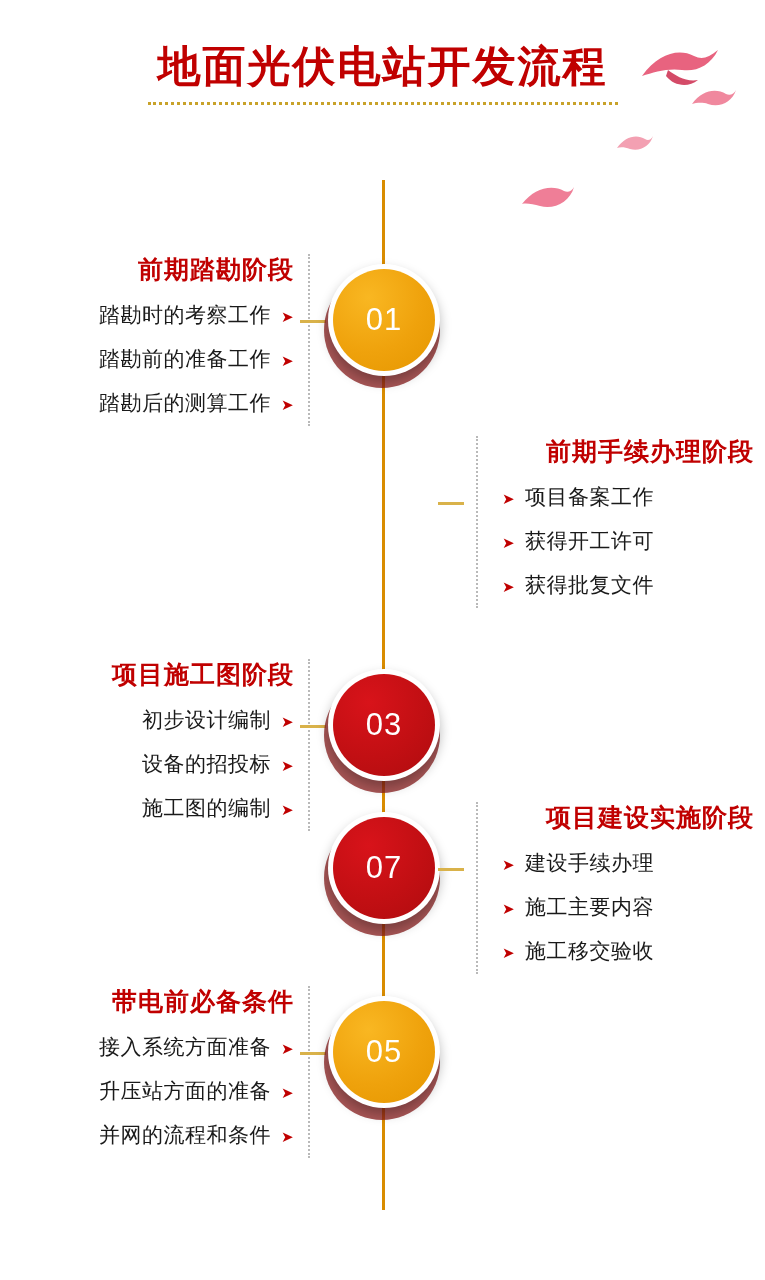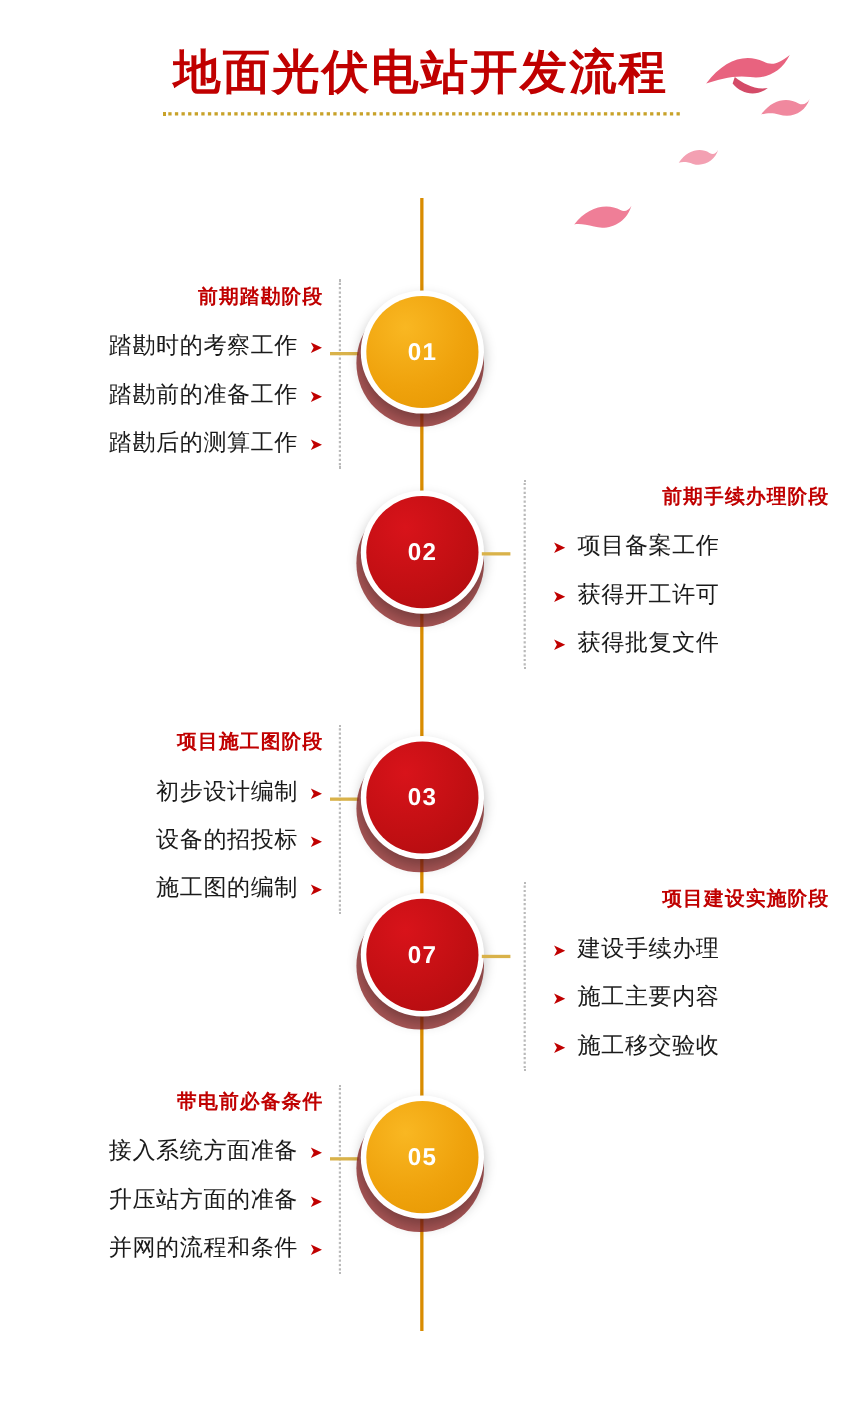--- a/index.html
+++ b/index.html
@@ -93,22 +93,22 @@
     position: absolute;
     left: 11px;
     top: 7px;
     width: 102px;
     height: 102px;
     border-radius: 50%;
     display: flex;
     align-items: center;
     justify-content: center;
     color: #ffffff;
-    font-size: 22px;
-    font-weight: bold;
+    font-size: 31px;
+    font-weight: normal;
     letter-spacing: 1px;
   }
   .c-gold  { background: radial-gradient(circle at 35% 28%, #f9b722 0%, #efa20c 55%, #e59600 100%); }
   .c-red   { background: radial-gradient(circle at 35% 28%, #d8131a 0%, #c20f13 55%, #af0c0f 100%); }
 
   
   .connector {
     position: absolute;
     top: 58px;
     height: 3px;
@@ -120,21 +120,21 @@
   
   .txt {
     position: absolute;
     top: -8px;
     width: 262px;
   }
   .txt.left  { left: 32px;  text-align: right; padding-right: 14px; border-right: 2px dotted #b9b9b9; }
   .txt.right { left: 476px; text-align: left;  padding-left: 14px;  border-left: 2px dotted #b9b9b9; }
 
   .step-title {
-    font-size: 18px;
+    font-size: 25px;
     font-weight: bold;
     color: #c00000;
     line-height: 30px;
     margin-bottom: 10px;
     letter-spacing: 1px;
     text-align: right;
   }
   .bullets { list-style: none; margin: 0; padding: 0; }
   .bullets li {
     font-size: 21px;
@@ -187,25 +187,20 @@
   </div>
   <div class="connector left"></div>
   <div class="circle-wrap">
     <div class="circle-shadow"></div>
     <div class="circle-ring"></div>
     <div class="circle-main c-gold">01</div>
   </div>
 </div>
 
 <div class="step" style="top:444px;">
-  <div class="circle-wrap">
-    <div class="circle-shadow"></div>
-    <div class="circle-ring"></div>
-    <div class="circle-main c-red">02</div>
-  </div>
   <div class="connector right"></div>
   <div class="txt right">
     <div class="step-title">前期手续办理阶段</div>
     <ul class="bullets">
       <li><span class="arrow">➤</span><span class="bullet-text">项目备案工作</span></li>
       <li><span class="arrow">➤</span><span class="bullet-text">获得开工许可</span></li>
       <li><span class="arrow">➤</span><span class="bullet-text">获得批复文件</span></li>
     </ul>
   </div>
 </div>

